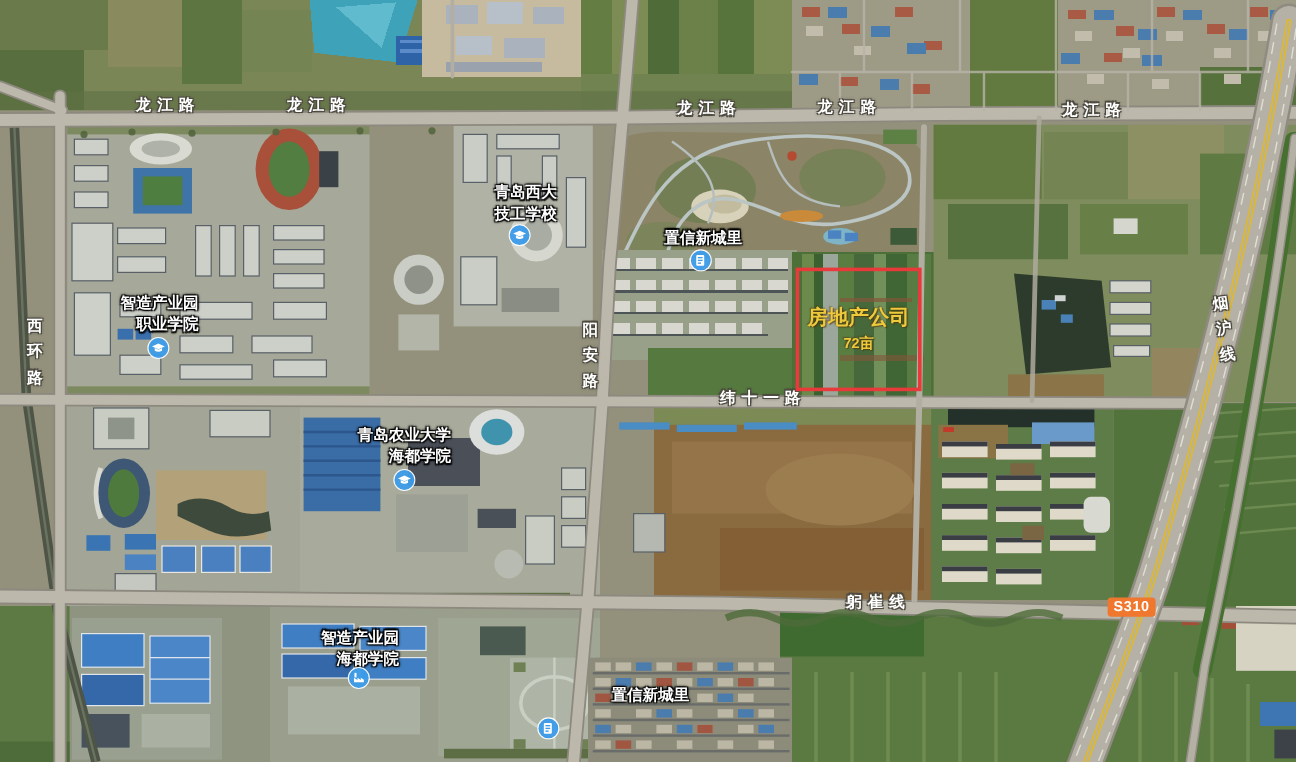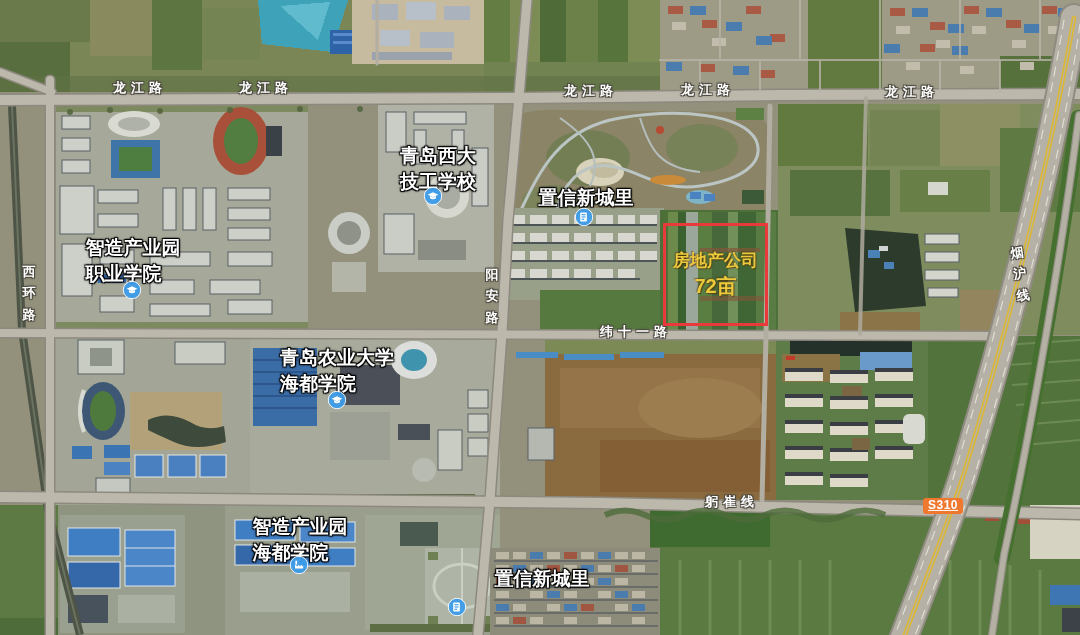--- a/index.html
+++ b/index.html
@@ -20,46 +20,46 @@
   }
   .road-label.v {
     white-space:normal; width:15px; word-break:break-all; text-align:center;
     letter-spacing:0; line-height:1.65;
   }
   .road-label.tilt { transform:translate(-50%,-50%) rotate(-8deg); }
 
   
   .poi {
     position:absolute; transform:translate(-50%,-50%);
-    color:#fff; font-size:19px; font-weight:bold; text-align:left;
+    color:#fff; font-size:13px; font-weight:bold; text-align:right;
     white-space:nowrap; line-height:1.35;
     text-shadow:1px 1px 1px #000,-1px -1px 1px #000,1px -1px 1px #000,-1px 1px 1px #000,0 0 3px #000;
   }
   .poi-line:empty { display:none; }
   .poi-icon {
     position:absolute; transform:translate(-50%,-50%); width:19px; height:19px;
   }
 
   
   .annotation {
     position:absolute; left:663px; top:223px; width:105px; height:103px;
     border:3px solid #e93a3b;
     display:flex; flex-direction:column; align-items:center; justify-content:center;
     gap:5px;
     color:#edc93d; font-weight:bold; text-align:center; line-height:1.1;
     text-shadow:1px 1px 1px rgba(80,45,0,.65), -1px -1px 1px rgba(80,45,0,.5);
   }
   .ann-line1 { font-size:17px; white-space:nowrap; }
-  .ann-line2 { font-size:20px; }
+  .ann-line2 { font-size:12px; }
 
   
   .badge {
     position:absolute; transform:translate(-50%,-50%);
     background:#f0772e; color:#fff; font-size:12px; font-weight:bold;
-    padding:1px 5px 2px; border-radius:3px; line-height:1.1; letter-spacing:.5px;text-decoration:underline;
+    padding:1px 5px 2px; border-radius:3px; line-height:1.1; letter-spacing:.5px;
   }
 </style>
 </head>
 <body>
 
 <div class="map">
 
   <svg class="bg" width="1080" height="635" viewBox="0 0 1080 635">
 
     <rect x="0" y="0" width="1080" height="635" fill="#93917c"></rect>

